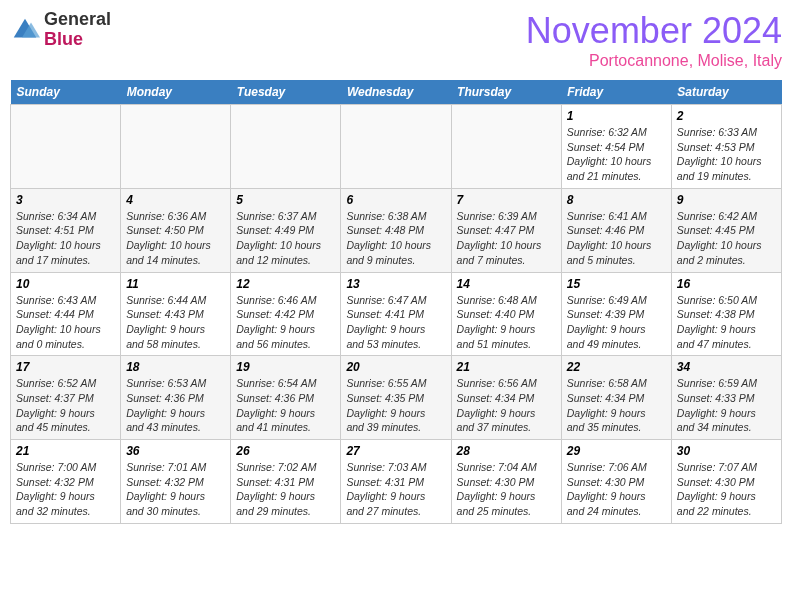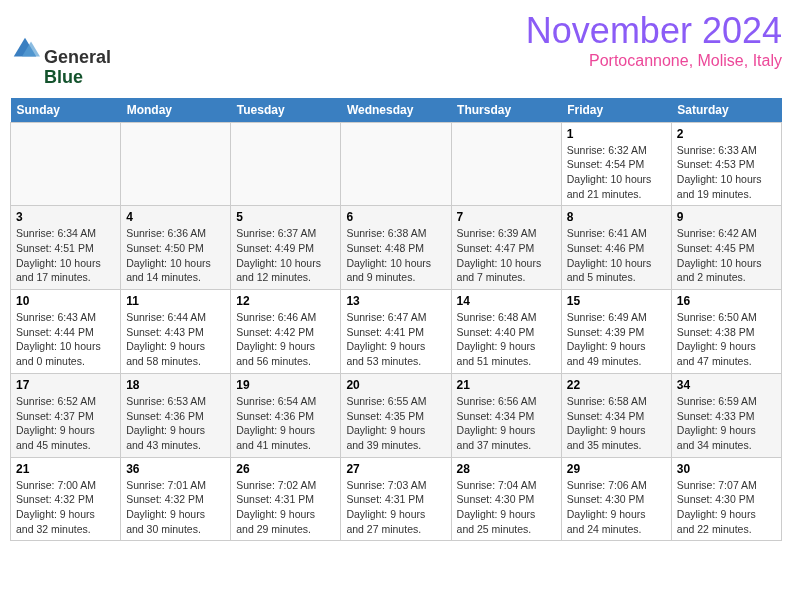--- a/index.html
+++ b/index.html
@@ -18,44 +18,44 @@
     }
     .logo {
       display: flex;
       align-items: center;
       gap: 4px;
     }
     .logo-text {
       font-size: 18px;
       font-weight: bold;
       line-height: 1.1;
-      margin-top: 38px;
     }
     .logo-general { color: #333; }
-    .logo-blue { color: #14532d; }
+    .logo-blue { color: #be185d; }
     .logo-icon {
       width: 30px;
       height: 30px;
     }
     .title-area {
       text-align: right;
     }
     .month-title {
       font-size: 36px;
       font-weight: normal;
       color: #8b5cf6;
     }
     .location {
       font-size: 16px;
       color: #ec4899;
     }
     table {
       width: 100%;
       border-collapse: collapse;
       font-size: 11px;
+      font-style: italic;
     }
     thead tr th {
       background-color: #3a7fc1;
       color: white;
       padding: 5px 6px;
       text-align: left;
       font-size: 12px;
       font-weight: bold;
     }
     tbody tr td {

